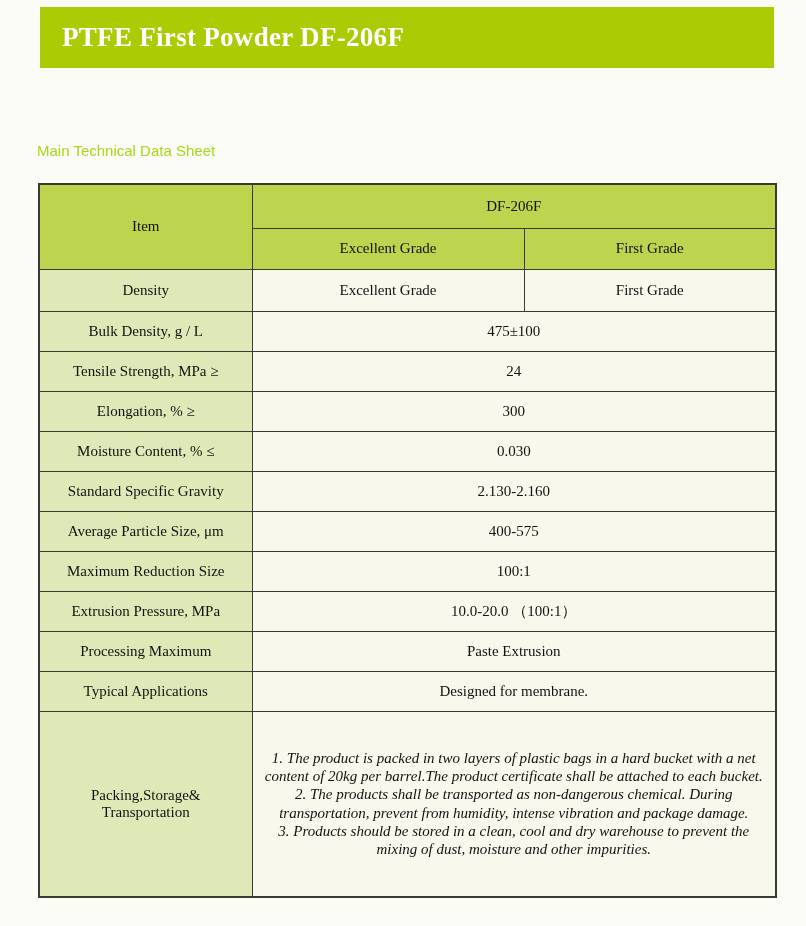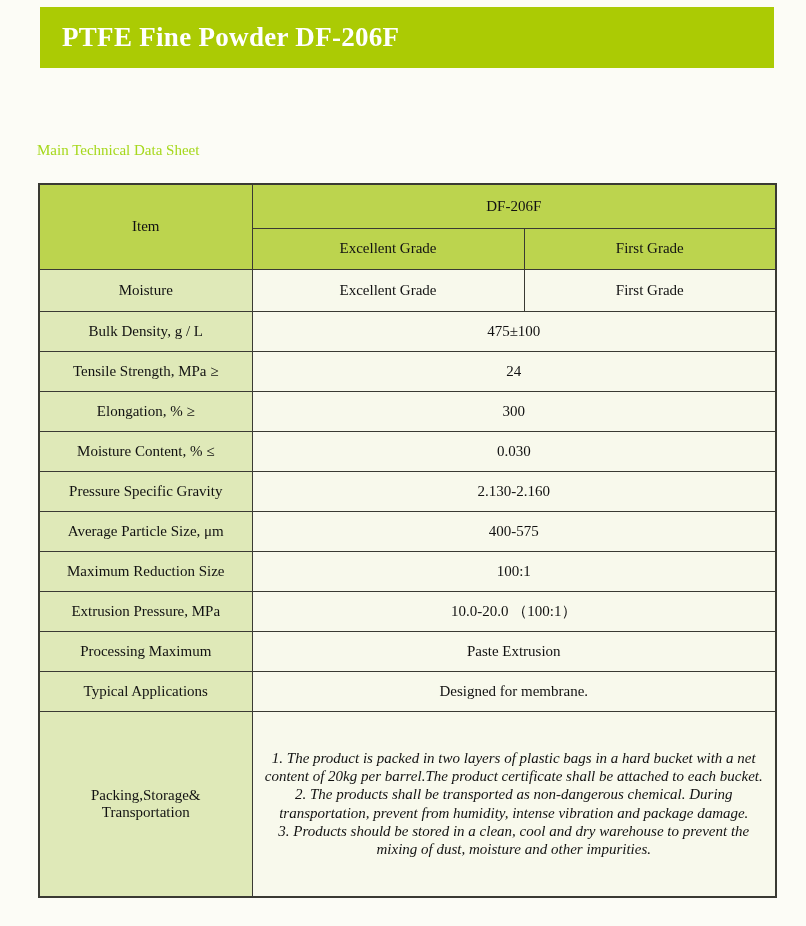--- a/index.html
+++ b/index.html
@@ -17,21 +17,21 @@
   }
   .banner h1 {
     font-family:"Liberation Serif", serif;
     font-size:27px; font-weight:bold;
     color:var(--banner-text, #ffffff);
     letter-spacing:0.3px;
   }
 
   .section-heading {
     position:absolute; left:37px; top:142px;
-    font-family:Liberation Serif, serif;
+    font-family:Liberation Sans, sans-serif;
     font-size:15px; font-weight:normal;
     color:var(--heading-text, #a6d81c);
   }
 
   table.datasheet {
     position:absolute; left:38px; top:183px; width:737px;
     border-collapse:collapse; table-layout:fixed;
     border:2px solid var(--table-border, #3a3a33);
   }
   table.datasheet td {
@@ -56,21 +56,21 @@
     line-height:1.22;
   }
   td.notes p { margin:0;font-style:italic; }
 </style>
 </head>
 <body>
 
 <div class="page">
 
   <header class="banner">
-    <h1>PTFE Fine Powder DF-206F</h1>
+    <h1>PTFE First Powder DF-206F</h1>
   </header>
 
   <h2 class="section-heading">Main Technical Data Sheet</h2>
 
   <table class="datasheet">
     <colgroup>
       <col style="width:213px">
       <col style="width:272px">
       <col style="width:252px">
     </colgroup>
@@ -78,21 +78,21 @@
       <tr class="h44">
         <td class="hdr" rowspan="2">Item</td>
         <td class="hdr" colspan="2">DF-206F</td>
       </tr>
       <tr class="h41">
         <td class="hdr">Excellent Grade</td>
         <td class="hdr">First Grade</td>
       </tr>
 
       <tr class="h42">
-        <td class="label">Moisture</td>
+        <td class="label">Density</td>
         <td class="value">Excellent Grade</td>
         <td class="value">First Grade</td>
       </tr>
 
       <tr class="h40">
         <td class="label">Bulk Density, g / L</td>
         <td class="value" colspan="2">475±100</td>
       </tr>
       <tr class="h40">
         <td class="label">Tensile Strength, MPa ≥</td>
@@ -100,21 +100,21 @@
       </tr>
       <tr class="h40">
         <td class="label">Elongation, % ≥</td>
         <td class="value" colspan="2">300</td>
       </tr>
       <tr class="h40">
         <td class="label">Moisture Content, % ≤</td>
         <td class="value" colspan="2">0.030</td>
       </tr>
       <tr class="h40">
-        <td class="label">Pressure Specific Gravity</td>
+        <td class="label">Standard Specific Gravity</td>
         <td class="value" colspan="2">2.130-2.160</td>
       </tr>
       <tr class="h40">
         <td class="label">Average Particle Size, μm</td>
         <td class="value" colspan="2">400-575</td>
       </tr>
       <tr class="h40">
         <td class="label">Maximum Reduction Size</td>
         <td class="value" colspan="2">100:1</td>
       </tr>

